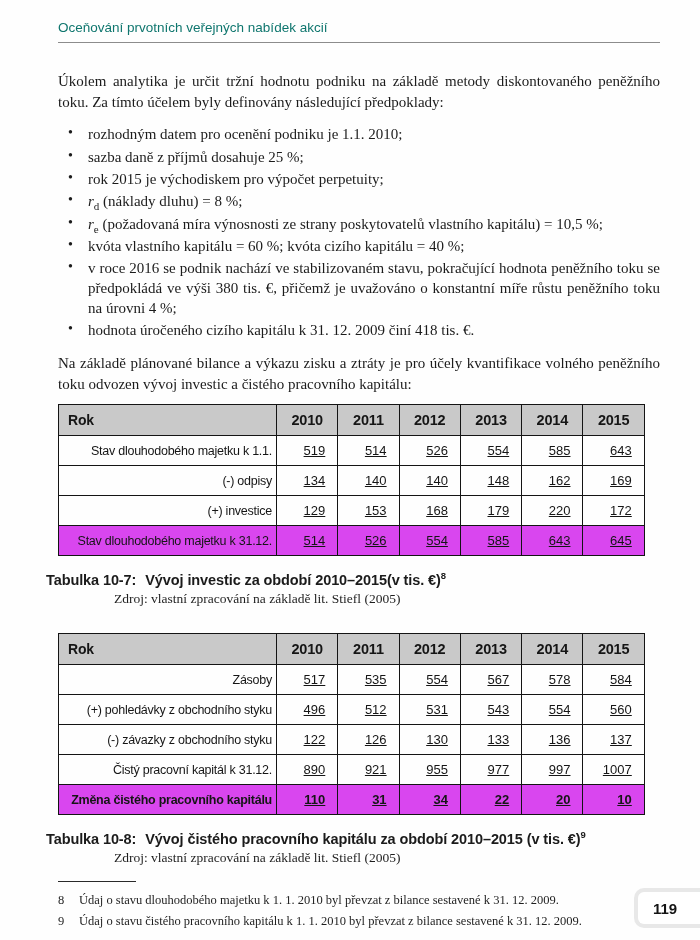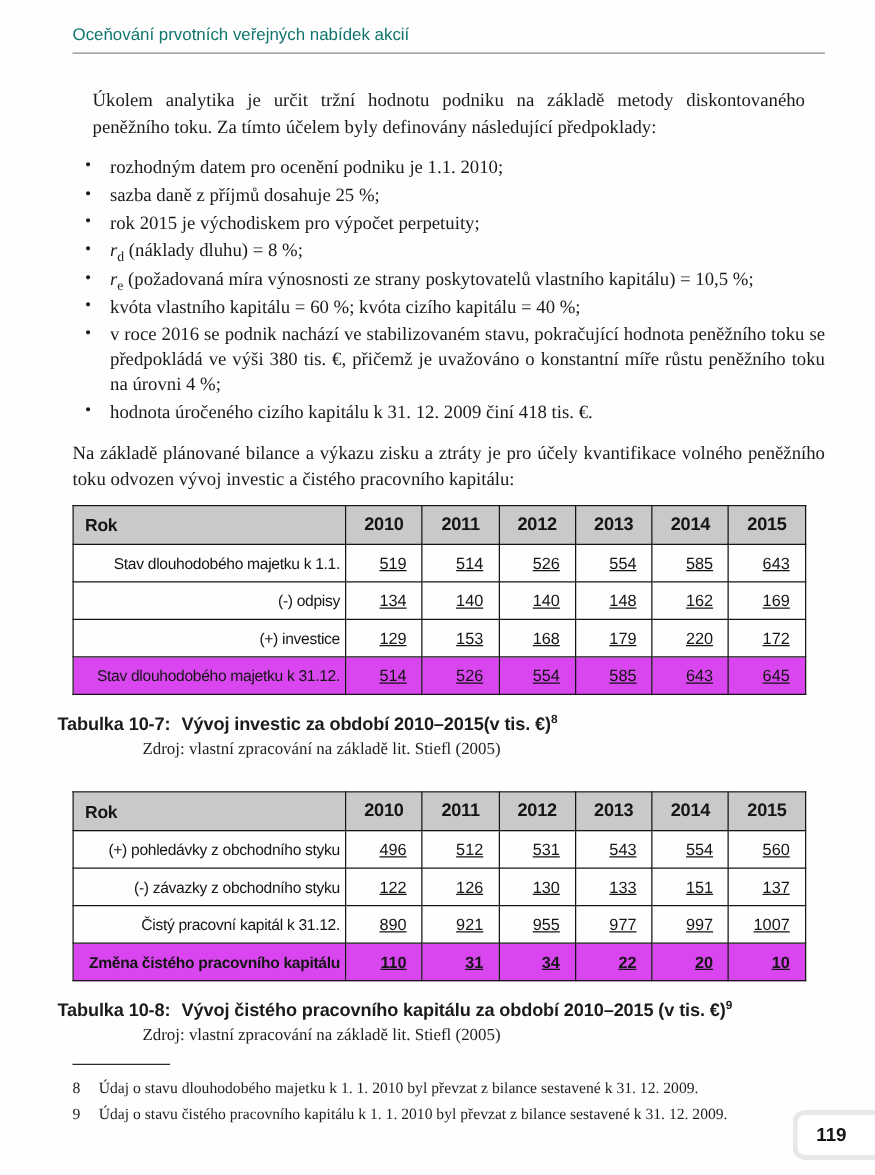--- a/index.html
+++ b/index.html
@@ -23,21 +23,21 @@
     border-bottom: 1.5px solid #8c8c8c;
   }
 
   
   .body-par {
     font-size: 15px;
     line-height: 1.38;
     text-align: justify;
     margin: 0;
   }
-  .intro { margin: 28px 16px 13px; }
+  .intro { margin: 28px 0 13px; }
   .second { margin: 12px 0 10px; }
 
   
   ul.assumptions { list-style: none; margin: 0 0 10px; padding: 0; }
   ul.assumptions li {
     position: relative;
     padding-left: 30px;
     margin-bottom: 2.5px;
     font-size: 15px;
     line-height: 1.32;
@@ -244,35 +244,44 @@
           <th class="num">2010</th>
           <th class="num">2011</th>
           <th class="num">2012</th>
           <th class="num">2013</th>
           <th class="num">2014</th>
           <th class="num">2015</th>
         </tr>
     </thead>
     <tbody>
         <tr>
+          <td class="lbl">Zásoby</td>
+          <td class="num">517</td>
+          <td class="num">535</td>
+          <td class="num">554</td>
+          <td class="num">567</td>
+          <td class="num">578</td>
+          <td class="num">584</td>
+        </tr>
+        <tr>
           <td class="lbl">(+) pohledávky z obchodního styku</td>
           <td class="num">496</td>
           <td class="num">512</td>
           <td class="num">531</td>
           <td class="num">543</td>
           <td class="num">554</td>
           <td class="num">560</td>
         </tr>
         <tr>
           <td class="lbl">(-) závazky z obchodního styku</td>
           <td class="num">122</td>
           <td class="num">126</td>
           <td class="num">130</td>
           <td class="num">133</td>
-          <td class="num">151</td>
+          <td class="num">136</td>
           <td class="num">137</td>
         </tr>
         <tr>
           <td class="lbl">Čistý pracovní kapitál k 31.12.</td>
           <td class="num">890</td>
           <td class="num">921</td>
           <td class="num">955</td>
           <td class="num">977</td>
           <td class="num">997</td>
           <td class="num">1007</td>

